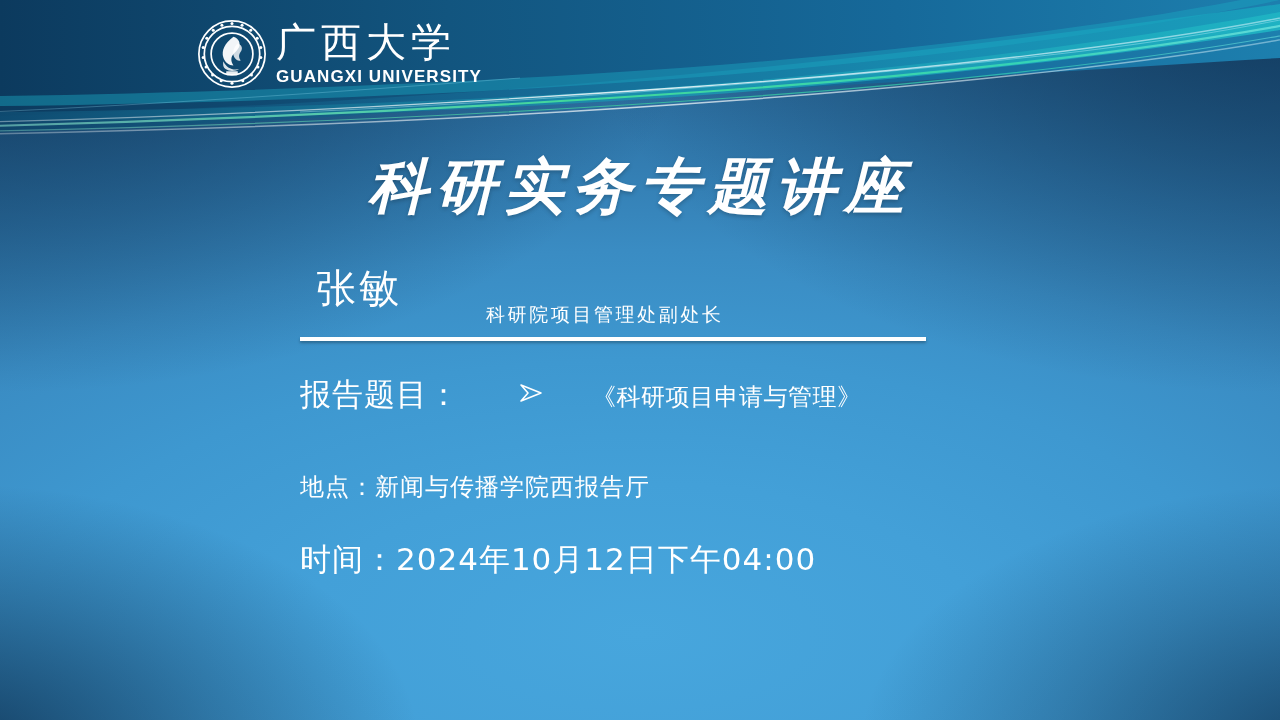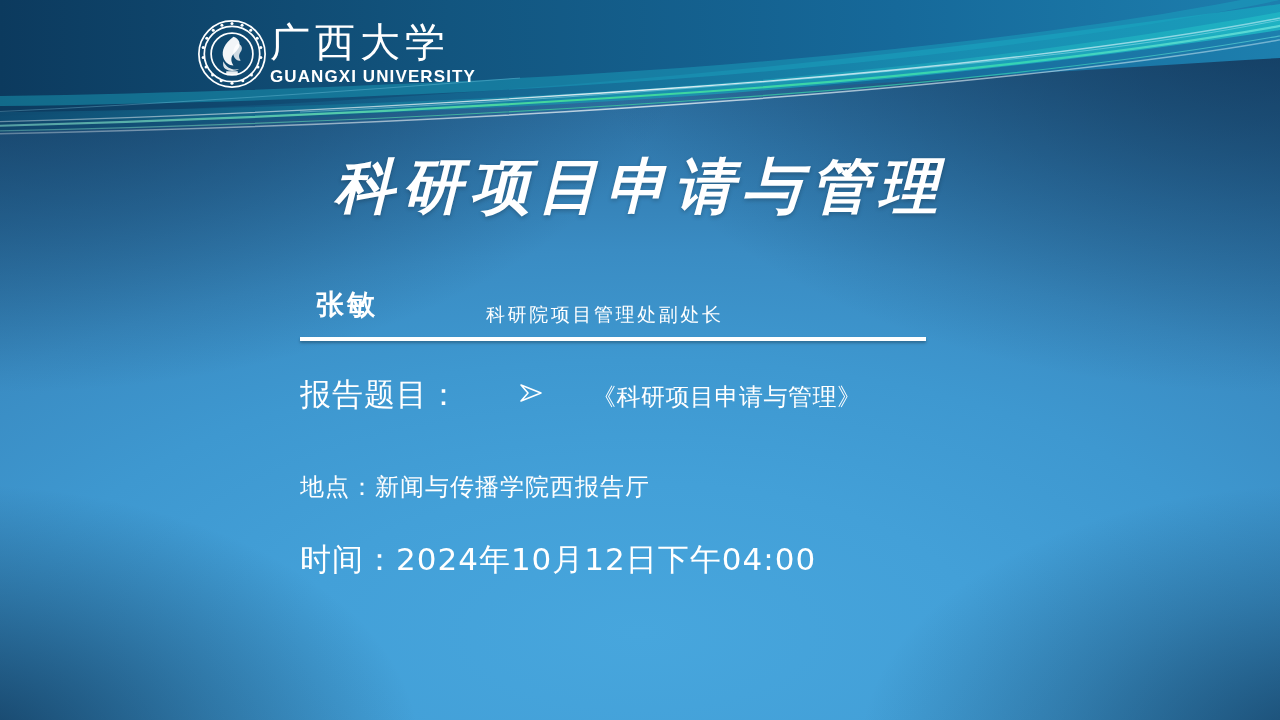--- a/index.html
+++ b/index.html
@@ -66,21 +66,21 @@
   }
   .banner svg { display: block; }
 
   
   .logo-block {
     position: absolute;
     left: 196px;
     top: 18px;
     display: flex;
     align-items: center;
-    gap: 2px;
+    gap: 8px;
   }
   .logo-seal { width: 72px; height: 72px; display: block; }
   .logo-words { display: flex; flex-direction: column; }
   .logo-cn {
     font-family: "DejaVu Serif", "Liberation Serif", serif;
     font-size: 40px;
     line-height: 1.08;
     color: #ffffff;
     letter-spacing: 5px;
     font-weight: 500;
@@ -117,24 +117,24 @@
   .speaker-row {
     position: absolute;
     left: 300px;
     top: 286px;
     width: 630px;
     height: 46px;
   }
   .speaker-name {
     position: absolute;
     left: 16px;
-    bottom: 8px;
+    bottom: 16px;
     font-family: "DejaVu Serif", "Liberation Serif", serif;
-    font-size: 28px;
-    font-weight: 700;
+    font-size: 40px;
+    font-weight: 400;
     color: #ffffff;
     letter-spacing: 3px;
     white-space: nowrap;
   }
   .speaker-title {
     position: absolute;
     left: 186px;
     bottom: 4px;
     font-family: Liberation Mono, monospace;
     font-size: 19px;
@@ -292,21 +292,21 @@
       <path d="M38 60 C42 69 50 73 60 71 C55 74 47 75 41 71 C38 69 37 65 38 60 Z" fill="#ffffff" opacity="0.85"></path>
 
       <rect x="42" y="74" width="16" height="4" fill="#ffffff" opacity="0.9"></rect>
     </svg>
     <div class="logo-words">
       <div class="logo-cn">广西大学</div>
       <div class="logo-en">GUANGXI UNIVERSITY</div>
     </div>
   </div>
 
-  <div class="main-title">科研项目申请与管理</div>
+  <div class="main-title">科研实务专题讲座</div>
 
   <div class="speaker-row">
     <div class="speaker-name">张敏</div>
     <div class="speaker-title">科研院项目管理处副处长</div>
   </div>
   <div class="speaker-rule"></div>
 
   <div class="info-line topic-line">
     <span class="topic-label">报告题目：</span>
     <span class="topic-bullet">

